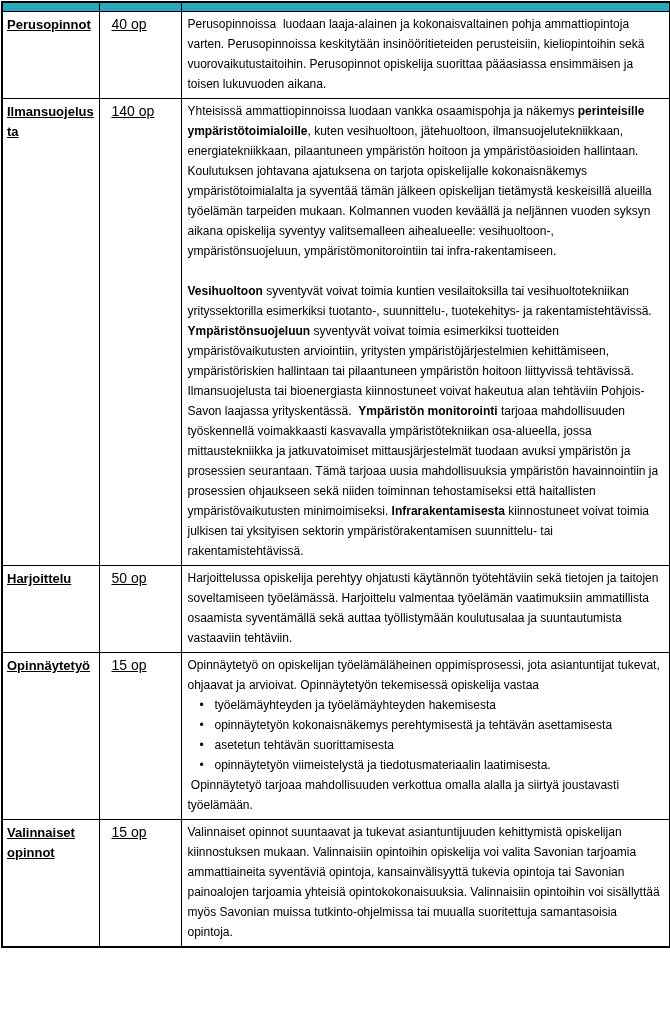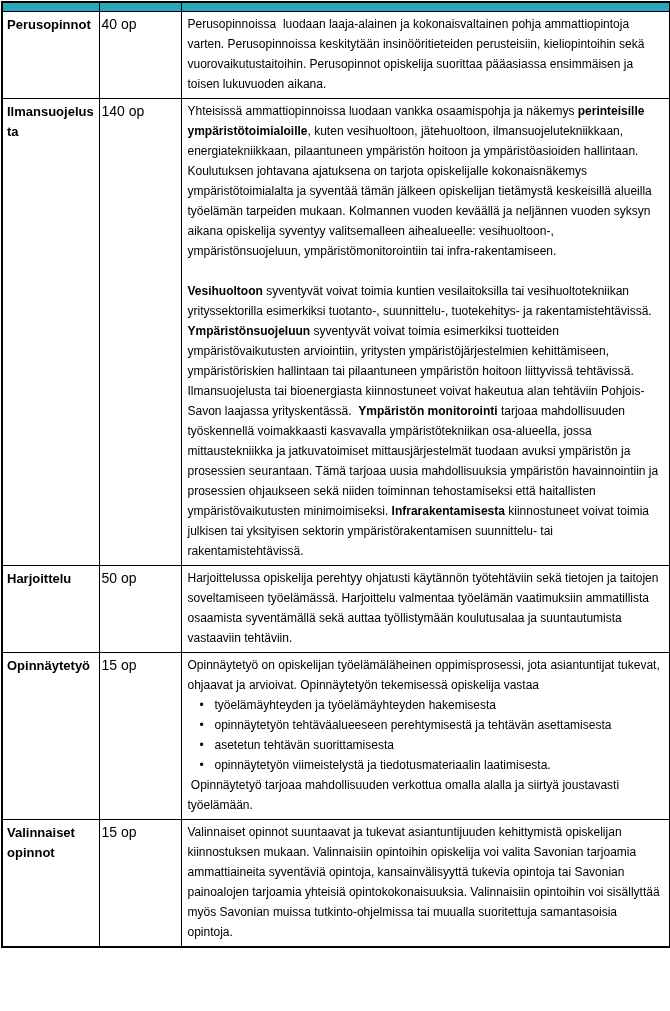--- a/index.html
+++ b/index.html
@@ -18,38 +18,39 @@
     border-collapse:collapse;
     table-layout:fixed;
     width:668px;
     margin:1px 0 0 1px;
     border:2px solid var(--border-color);
   }
   .study-table th,.study-table td{
     border:1px solid var(--border-color);
     vertical-align:top;
     text-align:left;
-    padding:2px 2px;
+    padding:2px 12px;
   }
   thead tr.head-row th{
     background:var(--header-bg);
     color:var(--header-text);
     font-size:15px;
     font-weight:bold;
     padding:5px 8px 4px 8px;
     height:18px;
   }
   thead tr.head-spacer-row th{
     background:var(--header-bg);
     height:8px;
     padding:0;
   }
   td.credits, th.row-label{
     font-size:14px;
     line-height:20px;
+    text-decoration:underline;
   }
   th.row-label{
     font-weight:bold;
     font-size:13px;
     padding:3px 4px;
     overflow-wrap:anywhere;
     word-break:break-word;
   }
   td.desc{
     font-size:12px;
@@ -110,21 +111,21 @@
           <div class="para"><span>Harjoittelussa opiskelija perehtyy ohjatusti käytännön työtehtäviin sekä tietojen ja taitojen soveltamiseen työelämässä. Harjoittelu valmentaa työelämän vaatimuksiin ammatillista osaamista syventämällä sekä auttaa työllistymään koulutusalaa ja suuntautumista vastaaviin tehtäviin.</span></div>
         </td>
   </tr>
 
   <tr>
     <th class="row-label">Opinnäytetyö</th>
     <td class="credits">15 op</td>
     <td class="desc">
           <div class="para"><span>Opinnäytetyö on opiskelijan työelämäläheinen oppimisprosessi, jota asiantuntijat tukevat, ohjaavat ja arvioivat. Opinnäytetyön tekemisessä opiskelija vastaa</span></div>
           <div class="bullet"><span class="dot">•</span><span>työelämäyhteyden ja työelämäyhteyden hakemisesta</span></div>
-          <div class="bullet"><span class="dot">•</span><span>opinnäytetyön tehtäväalueeseen perehtymisestä ja tehtävän asettamisesta</span></div>
+          <div class="bullet"><span class="dot">•</span><span>opinnäytetyön kokonaisnäkemys perehtymisestä ja tehtävän asettamisesta</span></div>
           <div class="bullet"><span class="dot">•</span><span>asetetun tehtävän suorittamisesta</span></div>
           <div class="bullet"><span class="dot">•</span><span>opinnäytetyön viimeistelystä ja tiedotusmateriaalin laatimisesta.</span></div>
           <div class="para"><span> Opinnäytetyö tarjoaa mahdollisuuden verkottua omalla alalla ja siirtyä joustavasti työelämään.</span></div>
         </td>
   </tr>
 
   <tr>
     <th class="row-label">Valinnaiset opinnot</th>
     <td class="credits">15 op</td>
     <td class="desc">

